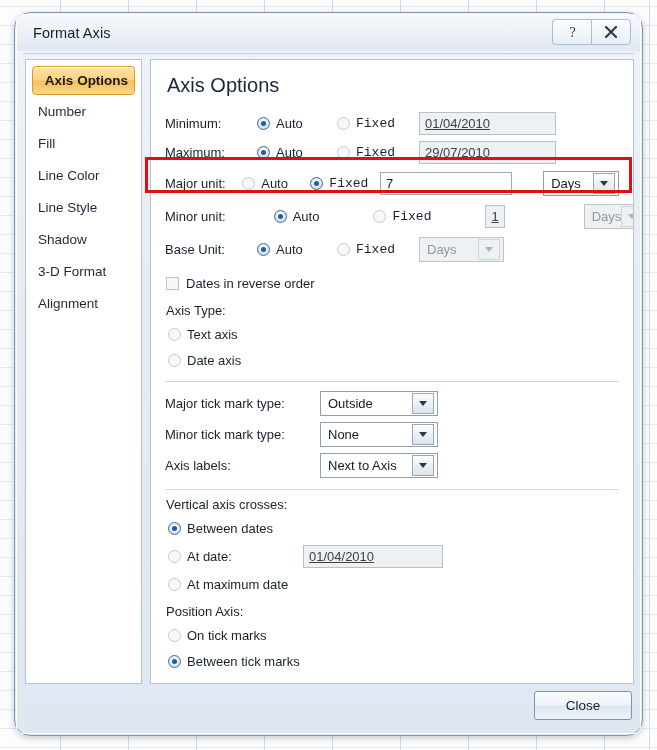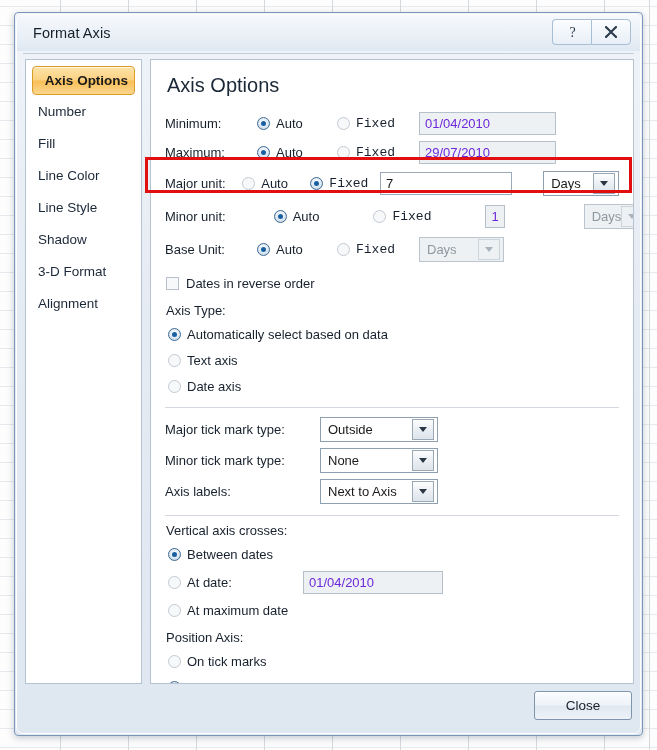--- a/index.html
+++ b/index.html
@@ -29,21 +29,21 @@
   }
 
   
   #dialog {
     position: absolute;
     left: 14px;
     top: 12px;
     width: 629px;
     height: 724px;
     border: 1px solid #7b96b8;
-    border-radius: 4px;
+    border-radius: 16px;
     background: linear-gradient(to bottom, #f0f4f9 0%, #e5ebf3 42%, #dfe7f1 100%);
     box-shadow: 0 2px 7px rgba(40,60,90,0.28);
     box-sizing: border-box;
     padding: 0;
   }
   #dialog-inner-edge {
     position: absolute;
     inset: 1px;
     border: 1px solid #ffffff;
     border-radius: 7px;
@@ -227,22 +227,23 @@
     background: #ffffff;
     box-sizing: border-box;
     display: flex;
     align-items: center;
     padding: 0 5px;
     font-size: 13px;
     color: #1a1a1a;
   }
   .textbox.disabled {
     background: #eef1f4;
-    color: #6d28d9;
+    color: #404040;
     border-color: #b6c0ca;
+    text-decoration: underline;
   }
   .tb-date { width: 137px; }
   .tb-unit { width: 155px; }
 
   
   .combo {
     height: 25px;
     border: 1px solid #8e9fb0;
     background: #ffffff;
     box-sizing: border-box;
@@ -519,26 +520,20 @@
         </div>
       </div>
 
       <div class="checkrow">
         <span class="checkbox"></span>
         <span class="radio-text">Dates in reverse order</span>
       </div>
 
       <div class="section-label">Axis Type:</div>
       <div class="radio-line">
-        <div class="radio checked">
-          <span class="dot"></span>
-          <span class="radio-text">Automatically select based on data</span>
-        </div>
-      </div>
-      <div class="radio-line">
         <div class="radio disabled">
           <span class="dot"></span>
           <span class="radio-text">Text axis</span>
         </div>
       </div>
       <div class="radio-line">
         <div class="radio disabled">
           <span class="dot"></span>
           <span class="radio-text">Date axis</span>
         </div>

